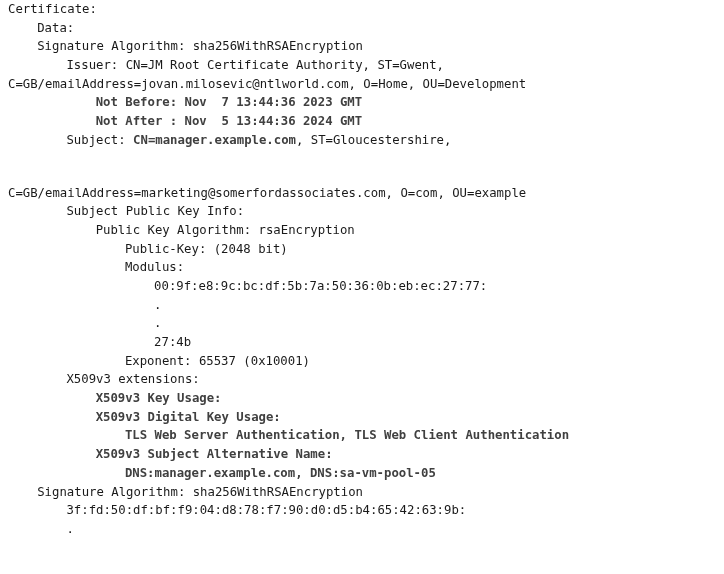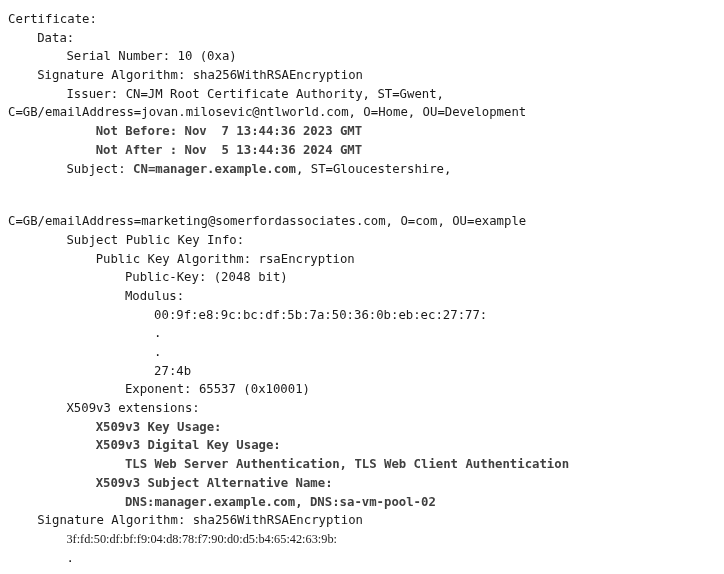--- a/index.html
+++ b/index.html
@@ -12,21 +12,21 @@
     width: 724px;
     height: 574px;
     overflow: hidden;
     font-family: "DejaVu Sans Mono", "Liberation Mono", monospace;
   }
   #cert-output {
     position: relative;
     width: 724px;
     height: 574px;
     box-sizing: border-box;
-    padding: 10px 0 0 8px;
+    padding: 0 0 0 8px;
     background: #ffffff;
   }
   .cert-line {
     font-family: "DejaVu Sans Mono", "Liberation Mono", monospace;
     font-size: 12.3px;
     line-height: 18.7px;
     height: 18.7px;
     color: #1a1a1a;
     white-space: pre;
     letter-spacing: 0px;
@@ -45,21 +45,20 @@
     font-weight: normal;
   }
 </style>
 </head>
 <body>
 
 <div id="cert-output">
 
 <div class="cert-line" style="padding-left: 0px;"><span class="seg plain">Certificate:</span></div>
     <div class="cert-line" style="padding-left: 29.22px;"><span class="seg plain">Data:</span></div>
-    <div class="cert-line" style="padding-left: 58.44px;"><span class="seg plain">Serial Number: 10 (0xa)</span></div>
     <div class="cert-line" style="padding-left: 29.22px;"><span class="seg plain">Signature Algorithm: sha256WithRSAEncryption</span></div>
     <div class="cert-line" style="padding-left: 58.44px;"><span class="seg plain">Issuer: CN=JM Root Certificate Authority, ST=Gwent,</span></div>
     <div class="cert-line" style="padding-left: 0px;"><span class="seg plain">C=GB/emailAddress=jovan.milosevic@ntlworld.com, O=Home, OU=Development</span></div>
     <div class="cert-line" style="padding-left: 87.66px;"><span class="seg red">Not Before: Nov  7 13:44:36 2023 GMT</span></div>
     <div class="cert-line" style="padding-left: 87.66px;"><span class="seg red">Not After : Nov  5 13:44:36 2024 GMT</span></div>
     <div class="cert-line" style="padding-left: 58.44px;"><span class="seg plain">Subject: </span><span class="seg red">CN=manager.example.com</span><span class="seg plain">, ST=Gloucestershire,</span></div>
     <div class="cert-line" style="padding-left: 0px; margin-top: 34px;"><span class="seg plain">C=GB/emailAddress=marketing@somerfordassociates.com, O=com, OU=example</span></div>
     <div class="cert-line" style="padding-left: 58.44px;"><span class="seg plain">Subject Public Key Info:</span></div>
     <div class="cert-line" style="padding-left: 87.66px;"><span class="seg plain">Public Key Algorithm: rsaEncryption</span></div>
     <div class="cert-line" style="padding-left: 116.88px;"><span class="seg plain">Public-Key: (2048 bit)</span></div>
@@ -67,17 +66,17 @@
     <div class="cert-line" style="padding-left: 146.1px;"><span class="seg plain">00:9f:e8:9c:bc:df:5b:7a:50:36:0b:eb:ec:27:77:</span></div>
     <div class="cert-line" style="padding-left: 146.1px;"><span class="seg plain">.</span></div>
     <div class="cert-line" style="padding-left: 146.1px;"><span class="seg plain">.</span></div>
     <div class="cert-line" style="padding-left: 146.1px;"><span class="seg plain">27:4b</span></div>
     <div class="cert-line" style="padding-left: 116.88px;"><span class="seg plain">Exponent: 65537 (0x10001)</span></div>
     <div class="cert-line" style="padding-left: 58.44px;"><span class="seg plain">X509v3 extensions:</span></div>
     <div class="cert-line" style="padding-left: 87.66px;"><span class="seg red">X509v3 Key Usage:</span></div>
     <div class="cert-line" style="padding-left: 87.66px;"><span class="seg red">X509v3 Digital Key Usage:</span></div>
     <div class="cert-line" style="padding-left: 116.88px;"><span class="seg red">TLS Web Server Authentication, TLS Web Client Authentication</span></div>
     <div class="cert-line" style="padding-left: 87.66px;"><span class="seg red">X509v3 Subject Alternative Name:</span></div>
-    <div class="cert-line" style="padding-left: 116.88px;"><span class="seg red">DNS:manager.example.com, DNS:sa-vm-pool-02</span></div>
+    <div class="cert-line" style="padding-left: 116.88px;"><span class="seg red">DNS:manager.example.com, DNS:sa-vm-pool-05</span></div>
     <div class="cert-line" style="padding-left: 29.22px;"><span class="seg plain">Signature Algorithm: sha256WithRSAEncryption</span></div>
-    <div class="cert-line" style="padding-left: 58.44px; font-family: Liberation Serif, serif;"><span class="seg plain">3f:fd:50:df:bf:f9:04:d8:78:f7:90:d0:d5:b4:65:42:63:9b:</span></div>
+    <div class="cert-line" style="padding-left: 58.44px;"><span class="seg plain">3f:fd:50:df:bf:f9:04:d8:78:f7:90:d0:d5:b4:65:42:63:9b:</span></div>
     <div class="cert-line" style="padding-left: 58.44px;"><span class="seg plain">.</span></div>
   </div>
 
 </body></html>

